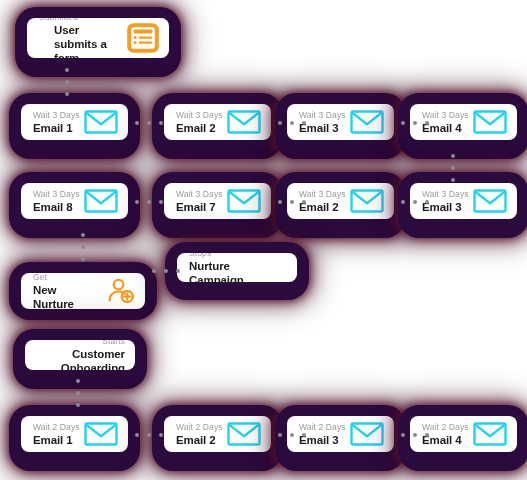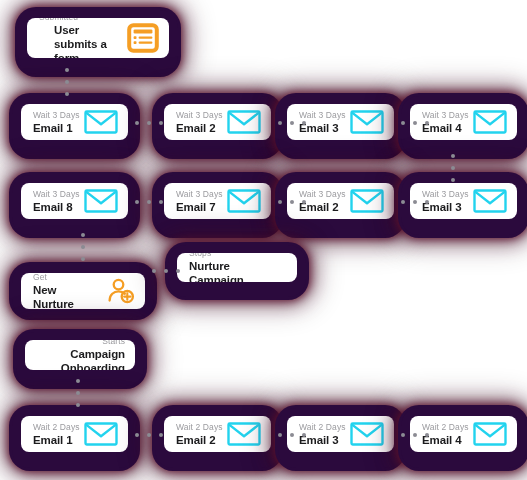--- a/index.html
+++ b/index.html
@@ -334,21 +334,21 @@
         <span class="sub-label">Stops</span>
         <span class="main-label">Nurture Campaign</span>
       </div>
     </div>
   </div>
 
   <div class="node" style="left:16px; top:332px; width:128px; height:54px;text-align:right;">
     <div class="node-inner">
       <div class="texts">
         <span class="sub-label">Starts</span>
-        <span class="main-label">Campaign Onboarding</span>
+        <span class="main-label">Customer Onboarding</span>
       </div>
     </div>
   </div>
 
   <div class="conn v" style="left:73px; top:371px; width:10px; height:44px;">
     <span class="dot"></span>
     <span class="dot"></span>
     <span class="dot"></span>
   </div>
 

